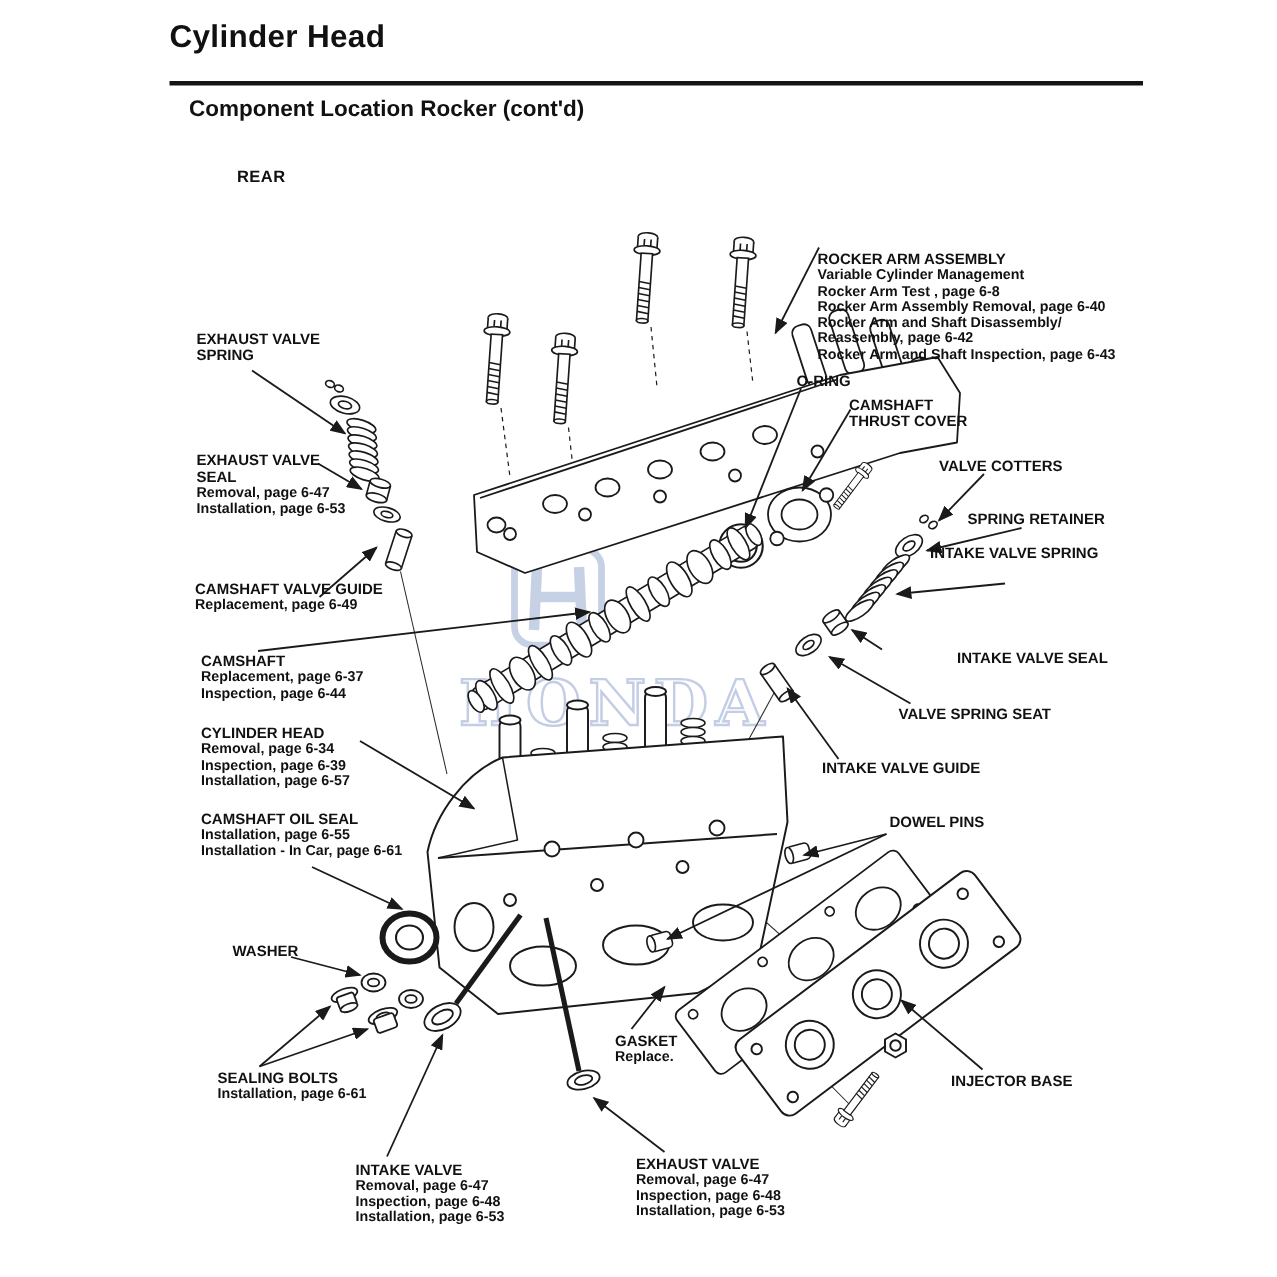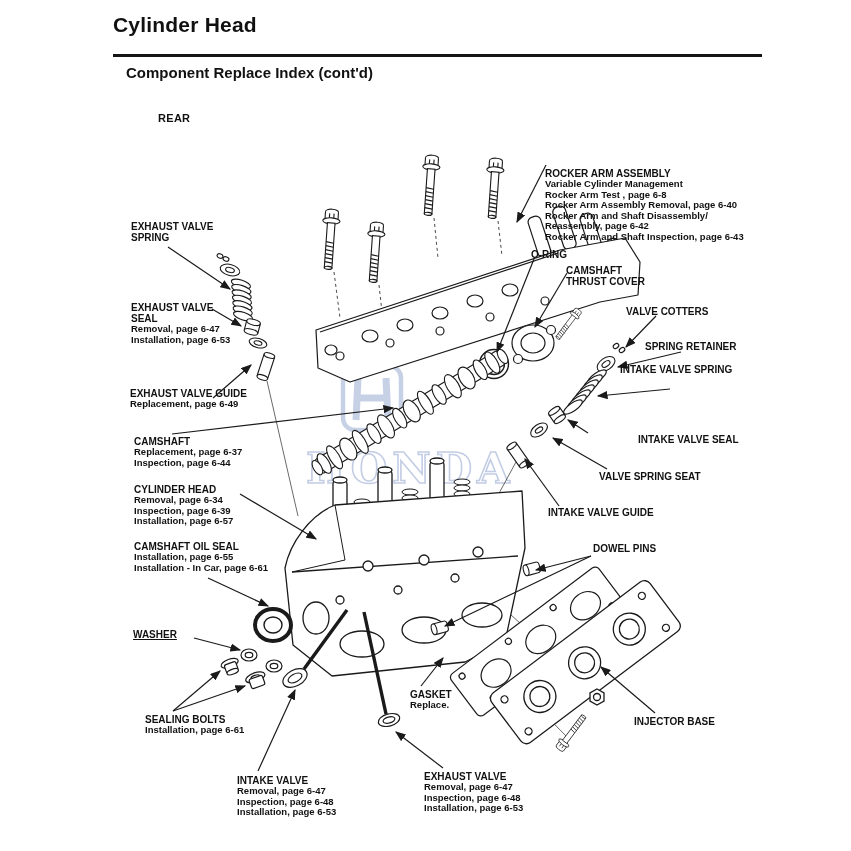--- a/index.html
+++ b/index.html
@@ -14,21 +14,21 @@
   svg.diagram{position:absolute;left:0;top:0;}
   .callout{position:absolute;font-weight:bold;}
   .c-title{font-size:10px;line-height:11px;white-space:pre-line;letter-spacing:0;}
   .c-line{font-size:9.5px;line-height:10.5px;white-space:nowrap;}
 </style>
 </head>
 <body>
 
 <div class="page-title">Cylinder Head</div>
 <div class="rule"></div>
-<div class="section-title">Component Replace Index (cont'd)</div>
+<div class="section-title">Component Location Rocker (cont'd)</div>
 <div class="view-label">REAR</div>
 
 <svg class="diagram" width="851" height="851" viewBox="0 0 851 851">
   <defs>
     <marker id="ah" markerWidth="9" markerHeight="7" refX="8" refY="3.5" orient="auto">
       <path d="M0,0 L9,3.5 L0,7 Z" fill="#1a1a1a"></path>
     </marker>
     <g id="boltsym" stroke="#1a1a1a" stroke-width="1.1" fill="#fff">
       <ellipse cx="0" cy="0" rx="6.5" ry="2.8"></ellipse>
       <path d="M-6.5,0 L-6.5,7 L6.5,7 L6.5,0"></path>
@@ -325,21 +325,21 @@
 </div>
 
 <div class="callout" style="left:131px;top:302px;">
   <div class="c-title">EXHAUST VALVE
 SEAL</div>
   <div class="c-line">Removal, page 6-47</div>
   <div class="c-line">Installation, page 6-53</div>
 </div>
 
 <div class="callout" style="left:130px;top:388px;">
-  <div class="c-title">EXHAUST VALVE GUIDE</div>
+  <div class="c-title">CAMSHAFT VALVE GUIDE</div>
   <div class="c-line">Replacement, page 6-49</div>
 </div>
 
 <div class="callout" style="left:134px;top:436px;">
   <div class="c-title">CAMSHAFT</div>
   <div class="c-line">Replacement, page 6-37</div>
   <div class="c-line">Inspection, page 6-44</div>
 </div>
 
 <div class="callout" style="left:134px;top:484px;">
@@ -348,21 +348,21 @@
   <div class="c-line">Inspection, page 6-39</div>
   <div class="c-line">Installation, page 6-57</div>
 </div>
 
 <div class="callout" style="left:134px;top:541px;">
   <div class="c-title">CAMSHAFT OIL SEAL</div>
   <div class="c-line">Installation, page 6-55</div>
   <div class="c-line">Installation - In Car, page 6-61</div>
 </div>
 
-<div class="callout" style="left:133px;top:629px;text-decoration:underline;">
+<div class="callout" style="left:155px;top:629px;">
   <div class="c-title">WASHER</div>
 </div>
 
 <div class="callout" style="left:145px;top:714px;">
   <div class="c-title">SEALING BOLTS</div>
   <div class="c-line">Installation, page 6-61</div>
 </div>
 
 <div class="callout" style="left:237px;top:775px;">
   <div class="c-title">INTAKE VALVE</div>

